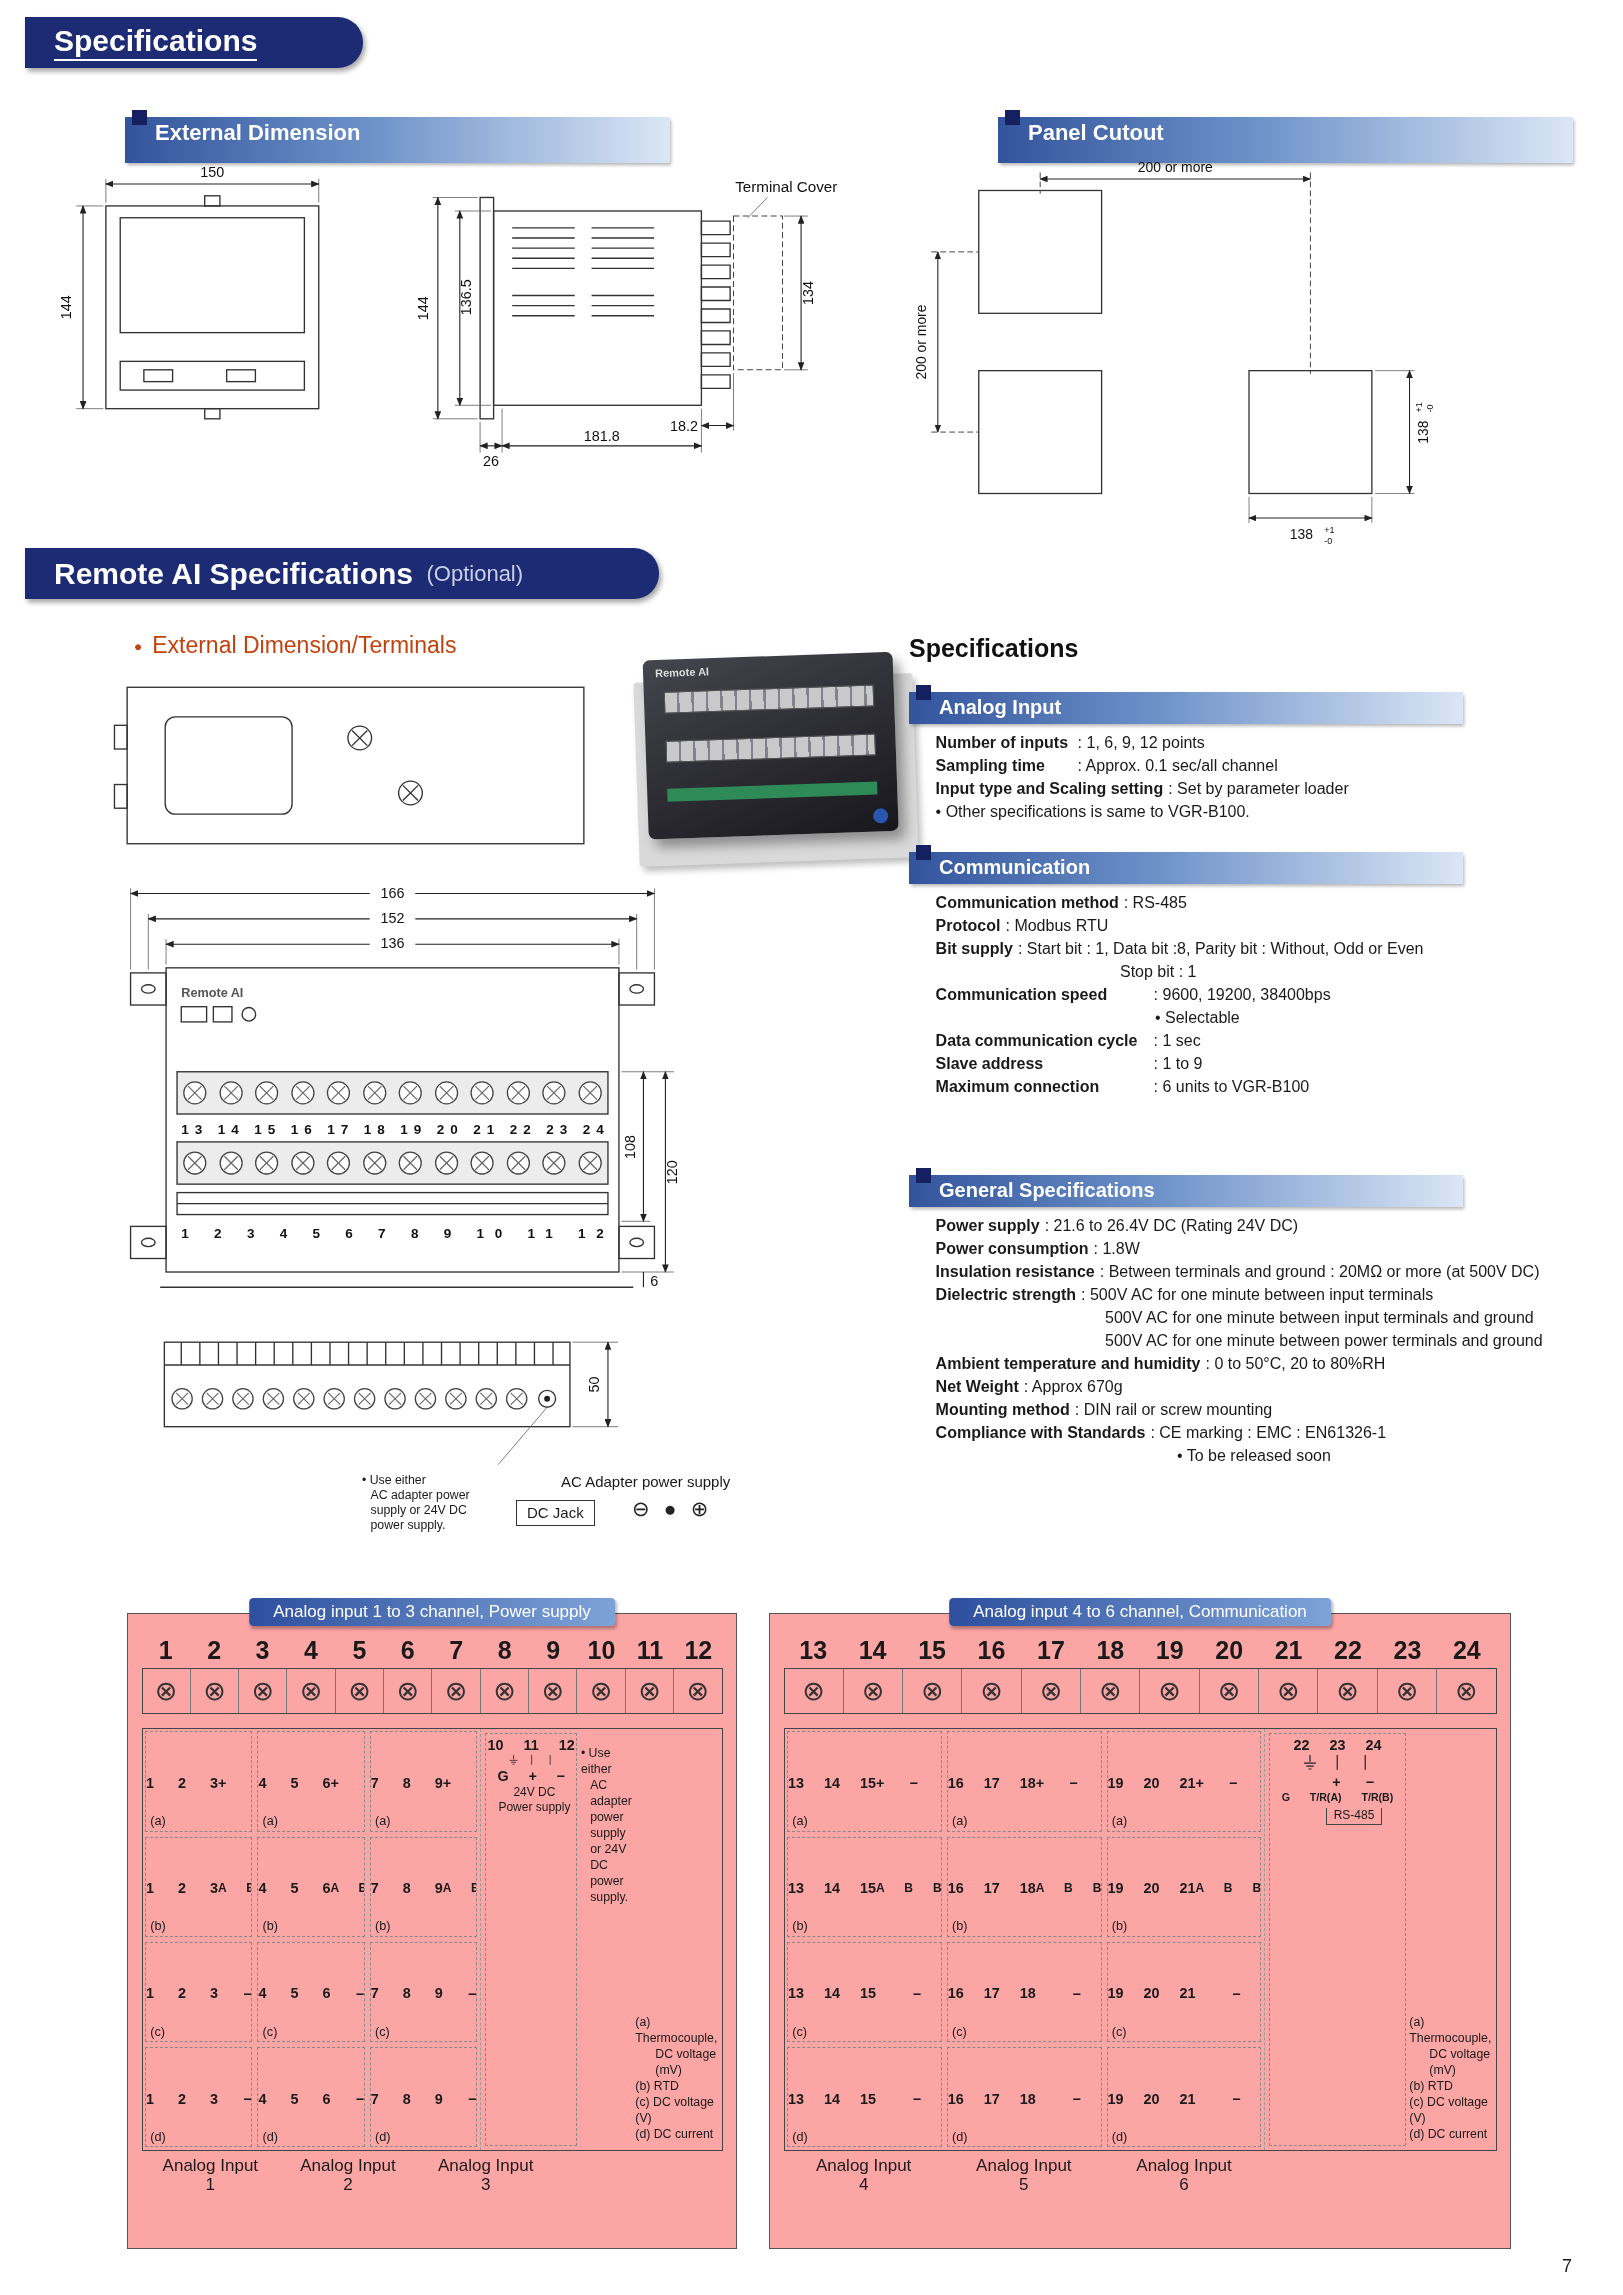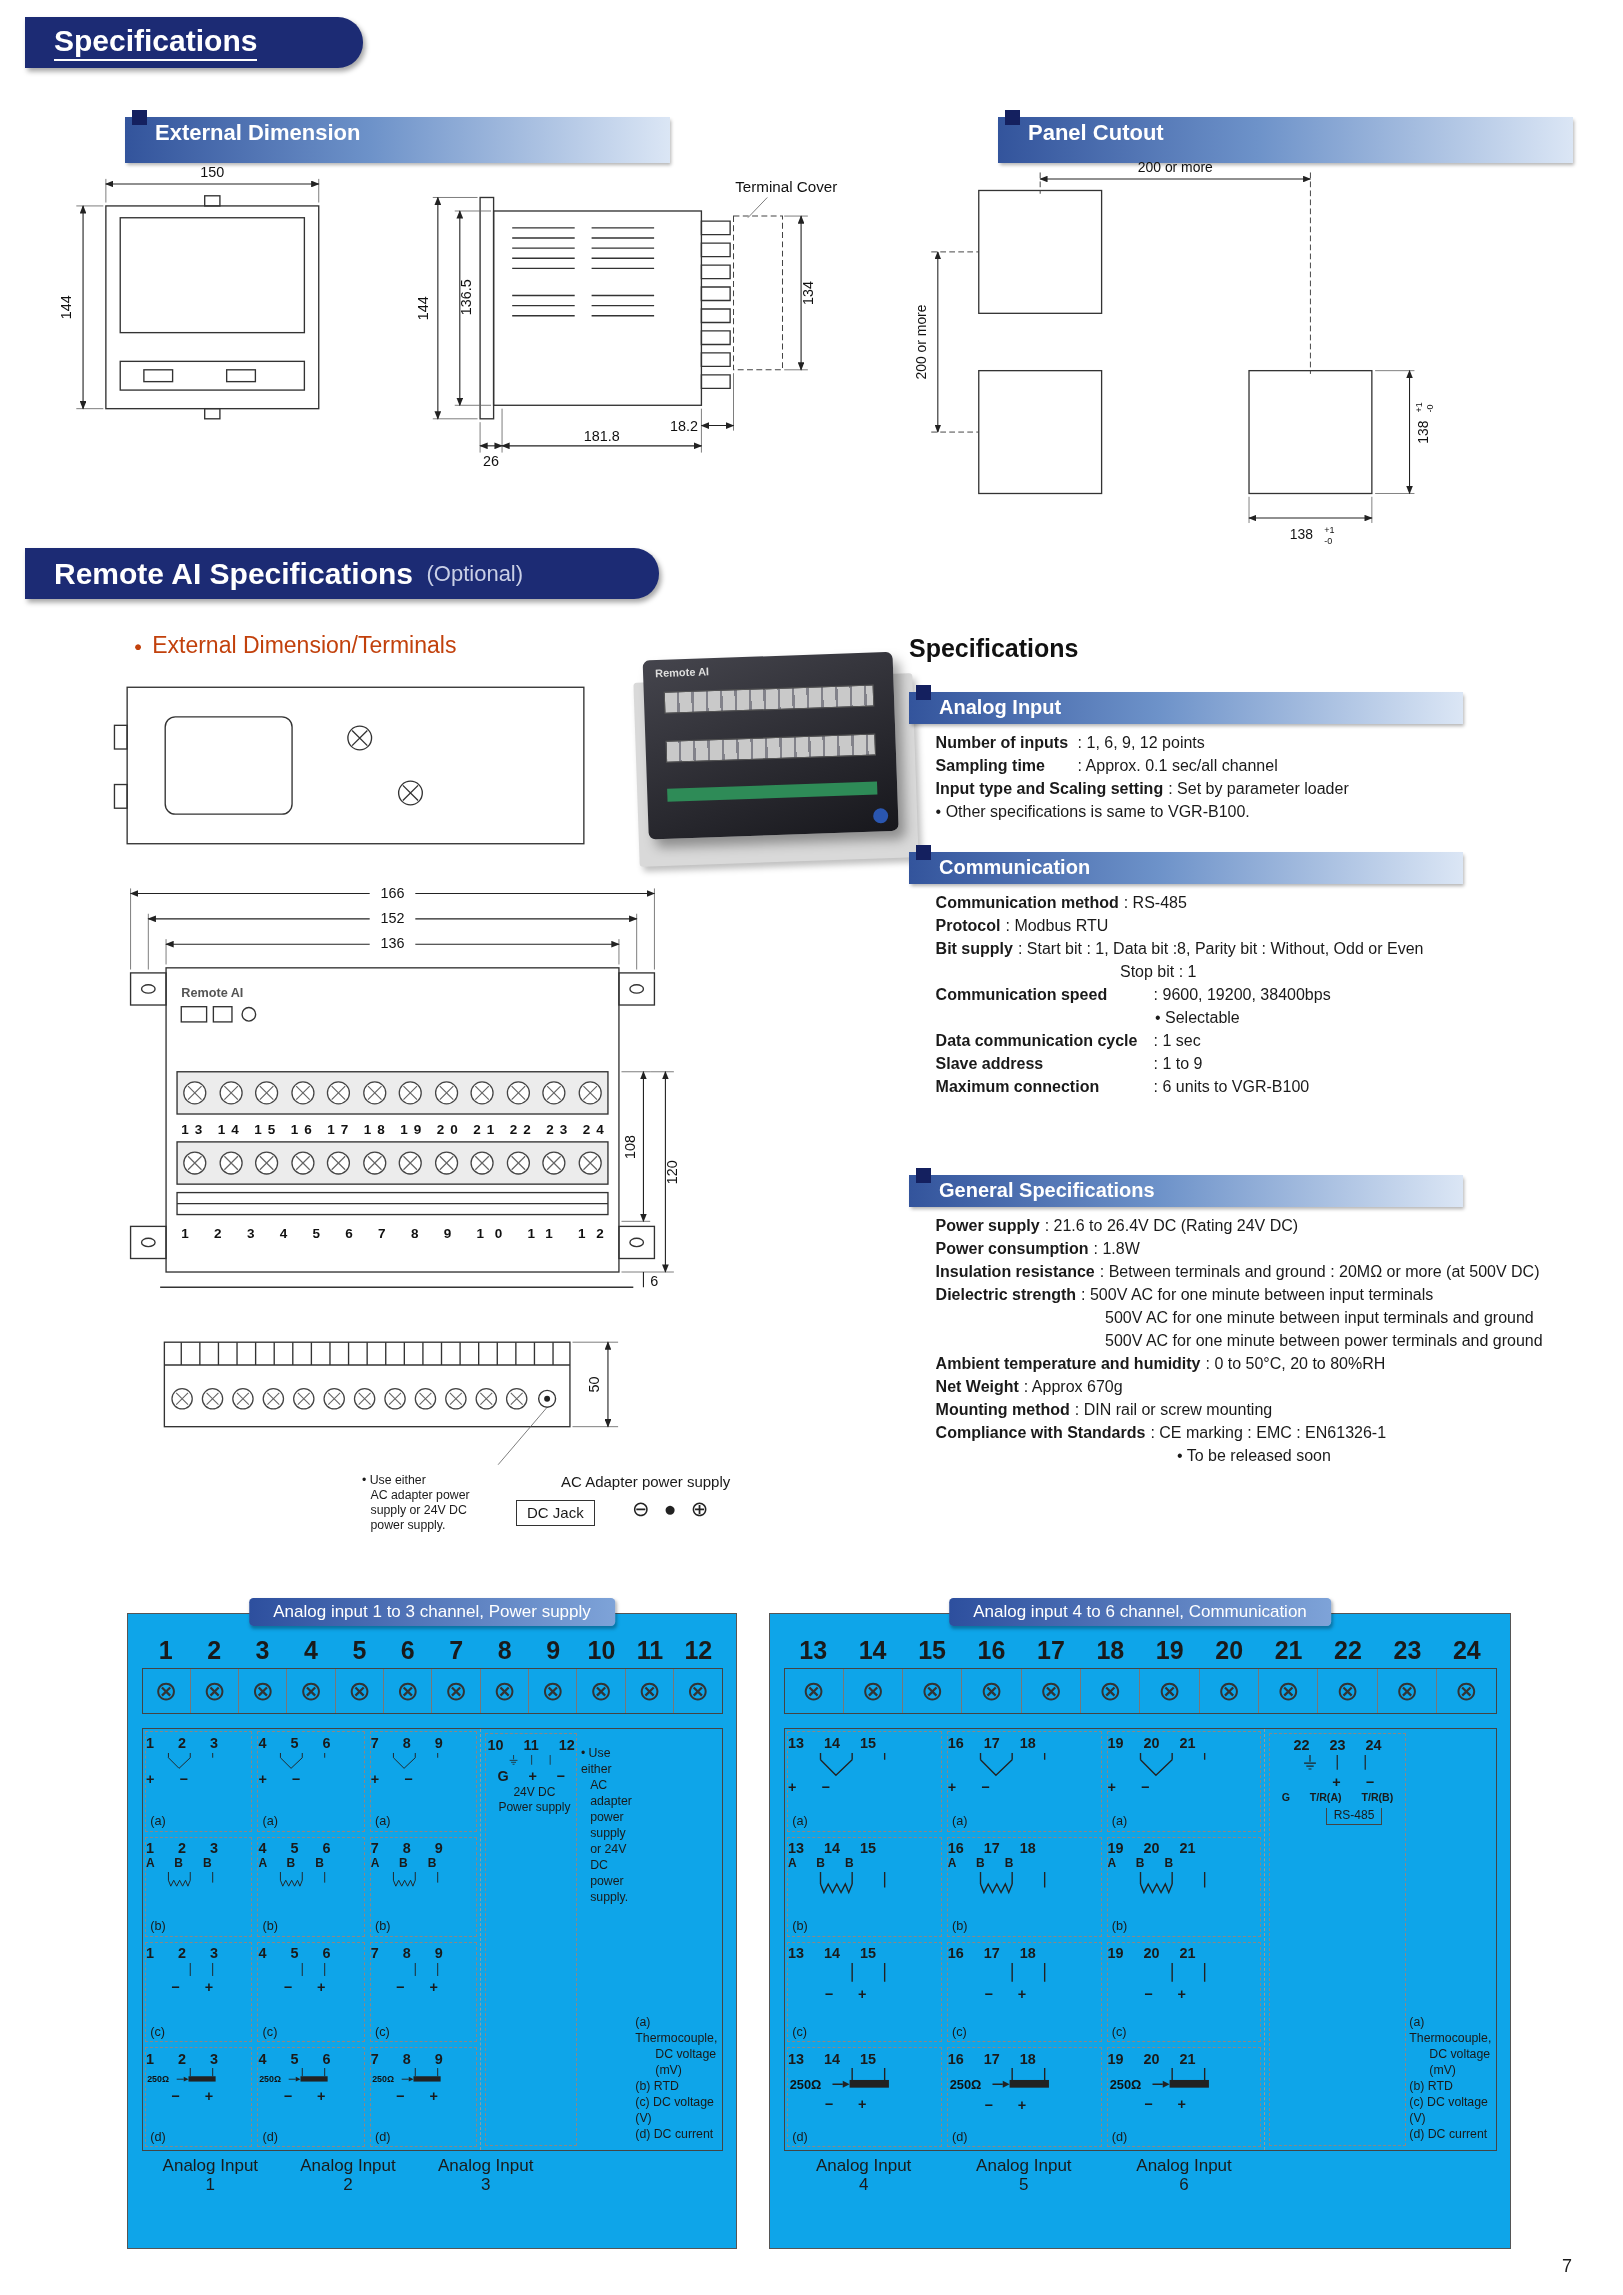--- a/index.html
+++ b/index.html
@@ -52,31 +52,31 @@
 .ind2{padding-left:238px}
 .ind3{padding-left:188px}
 .ind4{padding-left:260px}
 
 .dcnote{position:absolute;font-size:12.3px;line-height:15px}
 .dcnote .pn-ind{padding-left:8.5px}
 .dcjack{position:absolute;border:1.3px solid #333;padding:3.4px 10px;font-size:15px;background:#fff}
 .aclabel{position:absolute;font-size:15px}
 .polarity{position:absolute;font-size:21px;letter-spacing:4.2px;color:#222}
 
-.panel{position:absolute;border:1.7px solid #555;background:#0ea5e9}
+.panel{position:absolute;border:1.7px solid #555;background:#fca5a5}
 .pill{position:absolute;top:-16px;left:50%;transform:translateX(-50%);background:linear-gradient(90deg,#2d4f9e,#7ea3d8);color:#fff;font-size:17px;padding:4.2px 24px;border-radius:4.2px;white-space:nowrap;box-shadow:1.7px 2.5px 3.4px rgba(0,0,0,.3)}
 .tnums{display:flex;margin:22px 13.5px 0}
 .tnums span{flex:1;text-align:center;font-size:25px;font-weight:bold}
 .tstrip{display:flex;margin:3.4px 13.5px 0;border:1.7px solid #444;height:46px}
 .tcell{flex:1;display:flex;align-items:center;justify-content:center;border-left:0.8px solid #777;font-size:27px;color:#333}
 .tcell:first-child{border-left:none}
 .wirebox{margin:13.5px 13.5px 0;border:1.7px solid #444;height:423px;display:grid;grid-template-columns:1fr 1fr 1fr 1.22fr;grid-template-rows:repeat(4,1fr)}
 .panel-r .wirebox{grid-template-columns:1fr 1fr 1fr 1.45fr}
 .wcol4{grid-column:4;grid-row:1/5;display:flex;flex-direction:row;padding:4.2px;border-left:0.8px dashed #999}
-.wcell{border:0.8px dashed #888;margin:2.5px;position:relative;display:flex;flex-direction:column;padding-top:2.5px;overflow:hidden}
+.wcell{border:0.8px dashed #888;margin:2.5px;position:relative;display:flex;flex-direction:row;align-items:center;padding-top:2.5px;overflow:hidden}
 .wcell4{border:0.8px dashed #888;display:flex;flex-direction:column;align-items:center;padding:3.4px 1.7px;min-height:118px;width:100%}
 .wn{font-size:14.4px;font-weight:bold;white-space:pre}
 .wn2{font-size:12px;font-weight:bold;white-space:pre}
 .wfig{width:84%;margin-top:1.7px}
 .wp{display:flex;gap:25px;font-size:14.4px;font-weight:bold;margin-top:0.8px}
 .wp.sl2{margin-right:24%}
 .wp.sr{margin-left:24%}
 .wp.three{width:100%;justify-content:space-around;gap:0}
 .wl{position:absolute;left:4.2px;bottom:2.5px;font-size:12.7px}
 .psup{font-size:12px;line-height:14.4px;text-align:center;align-self:flex-end;margin-right:5%;margin-top:1.7px}

